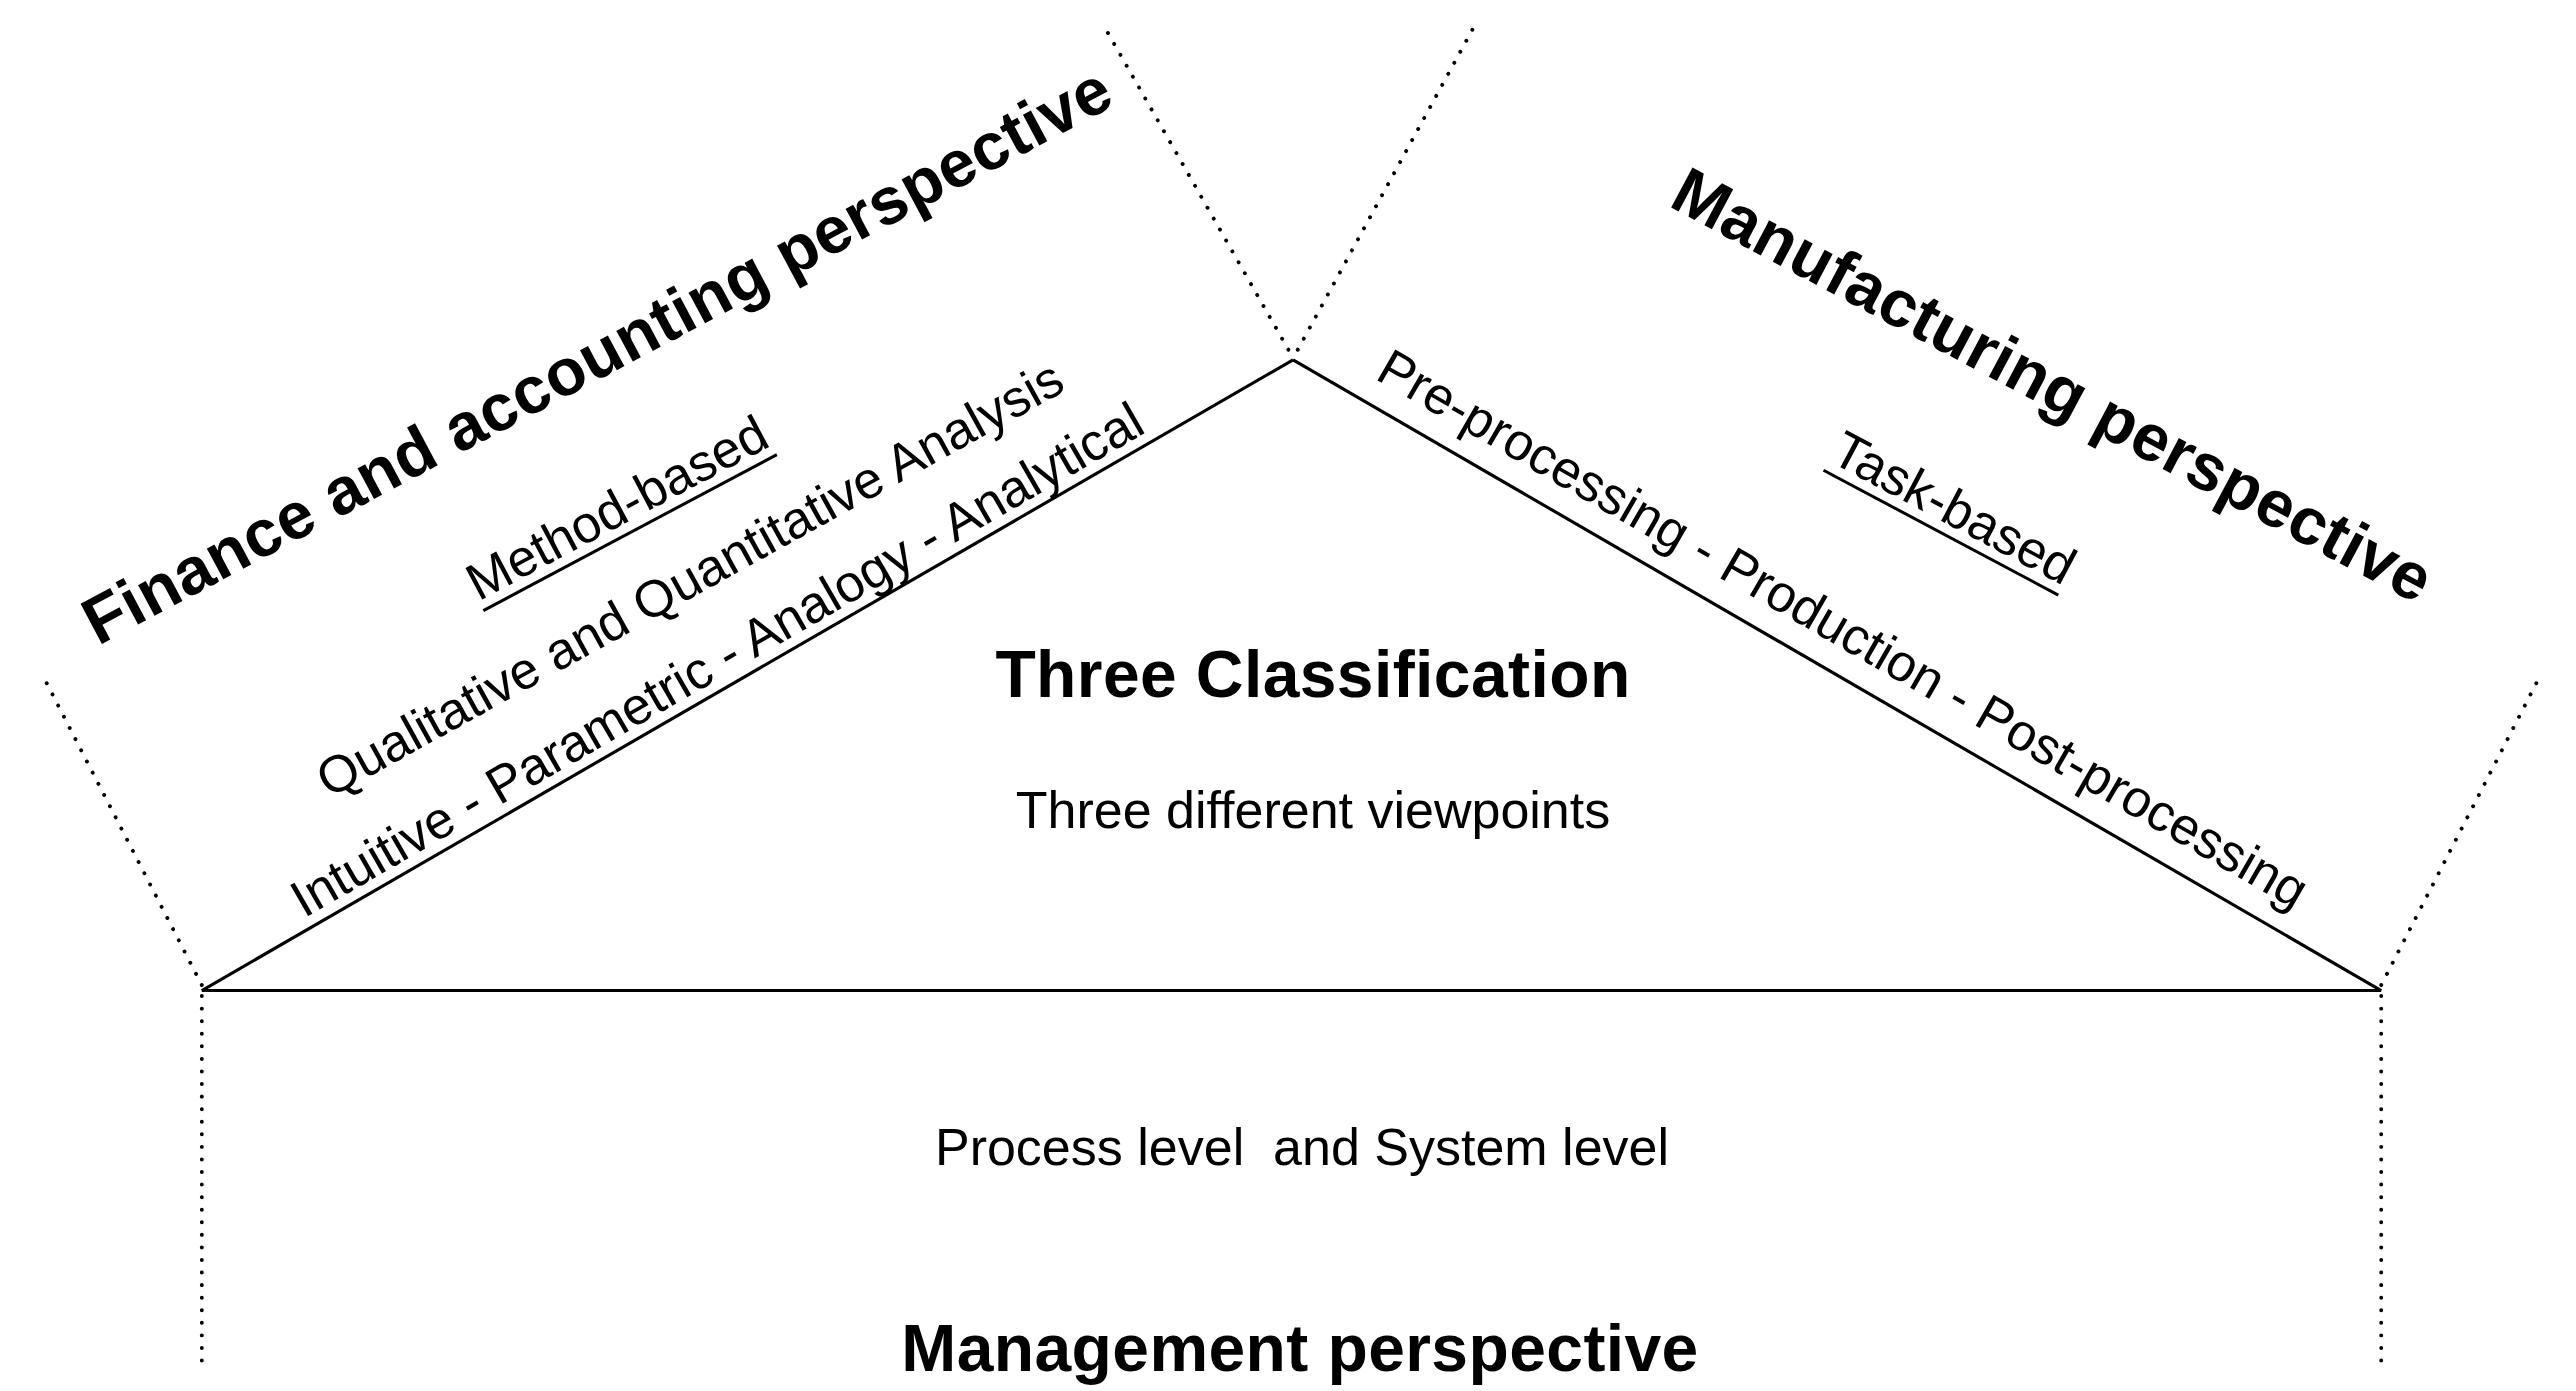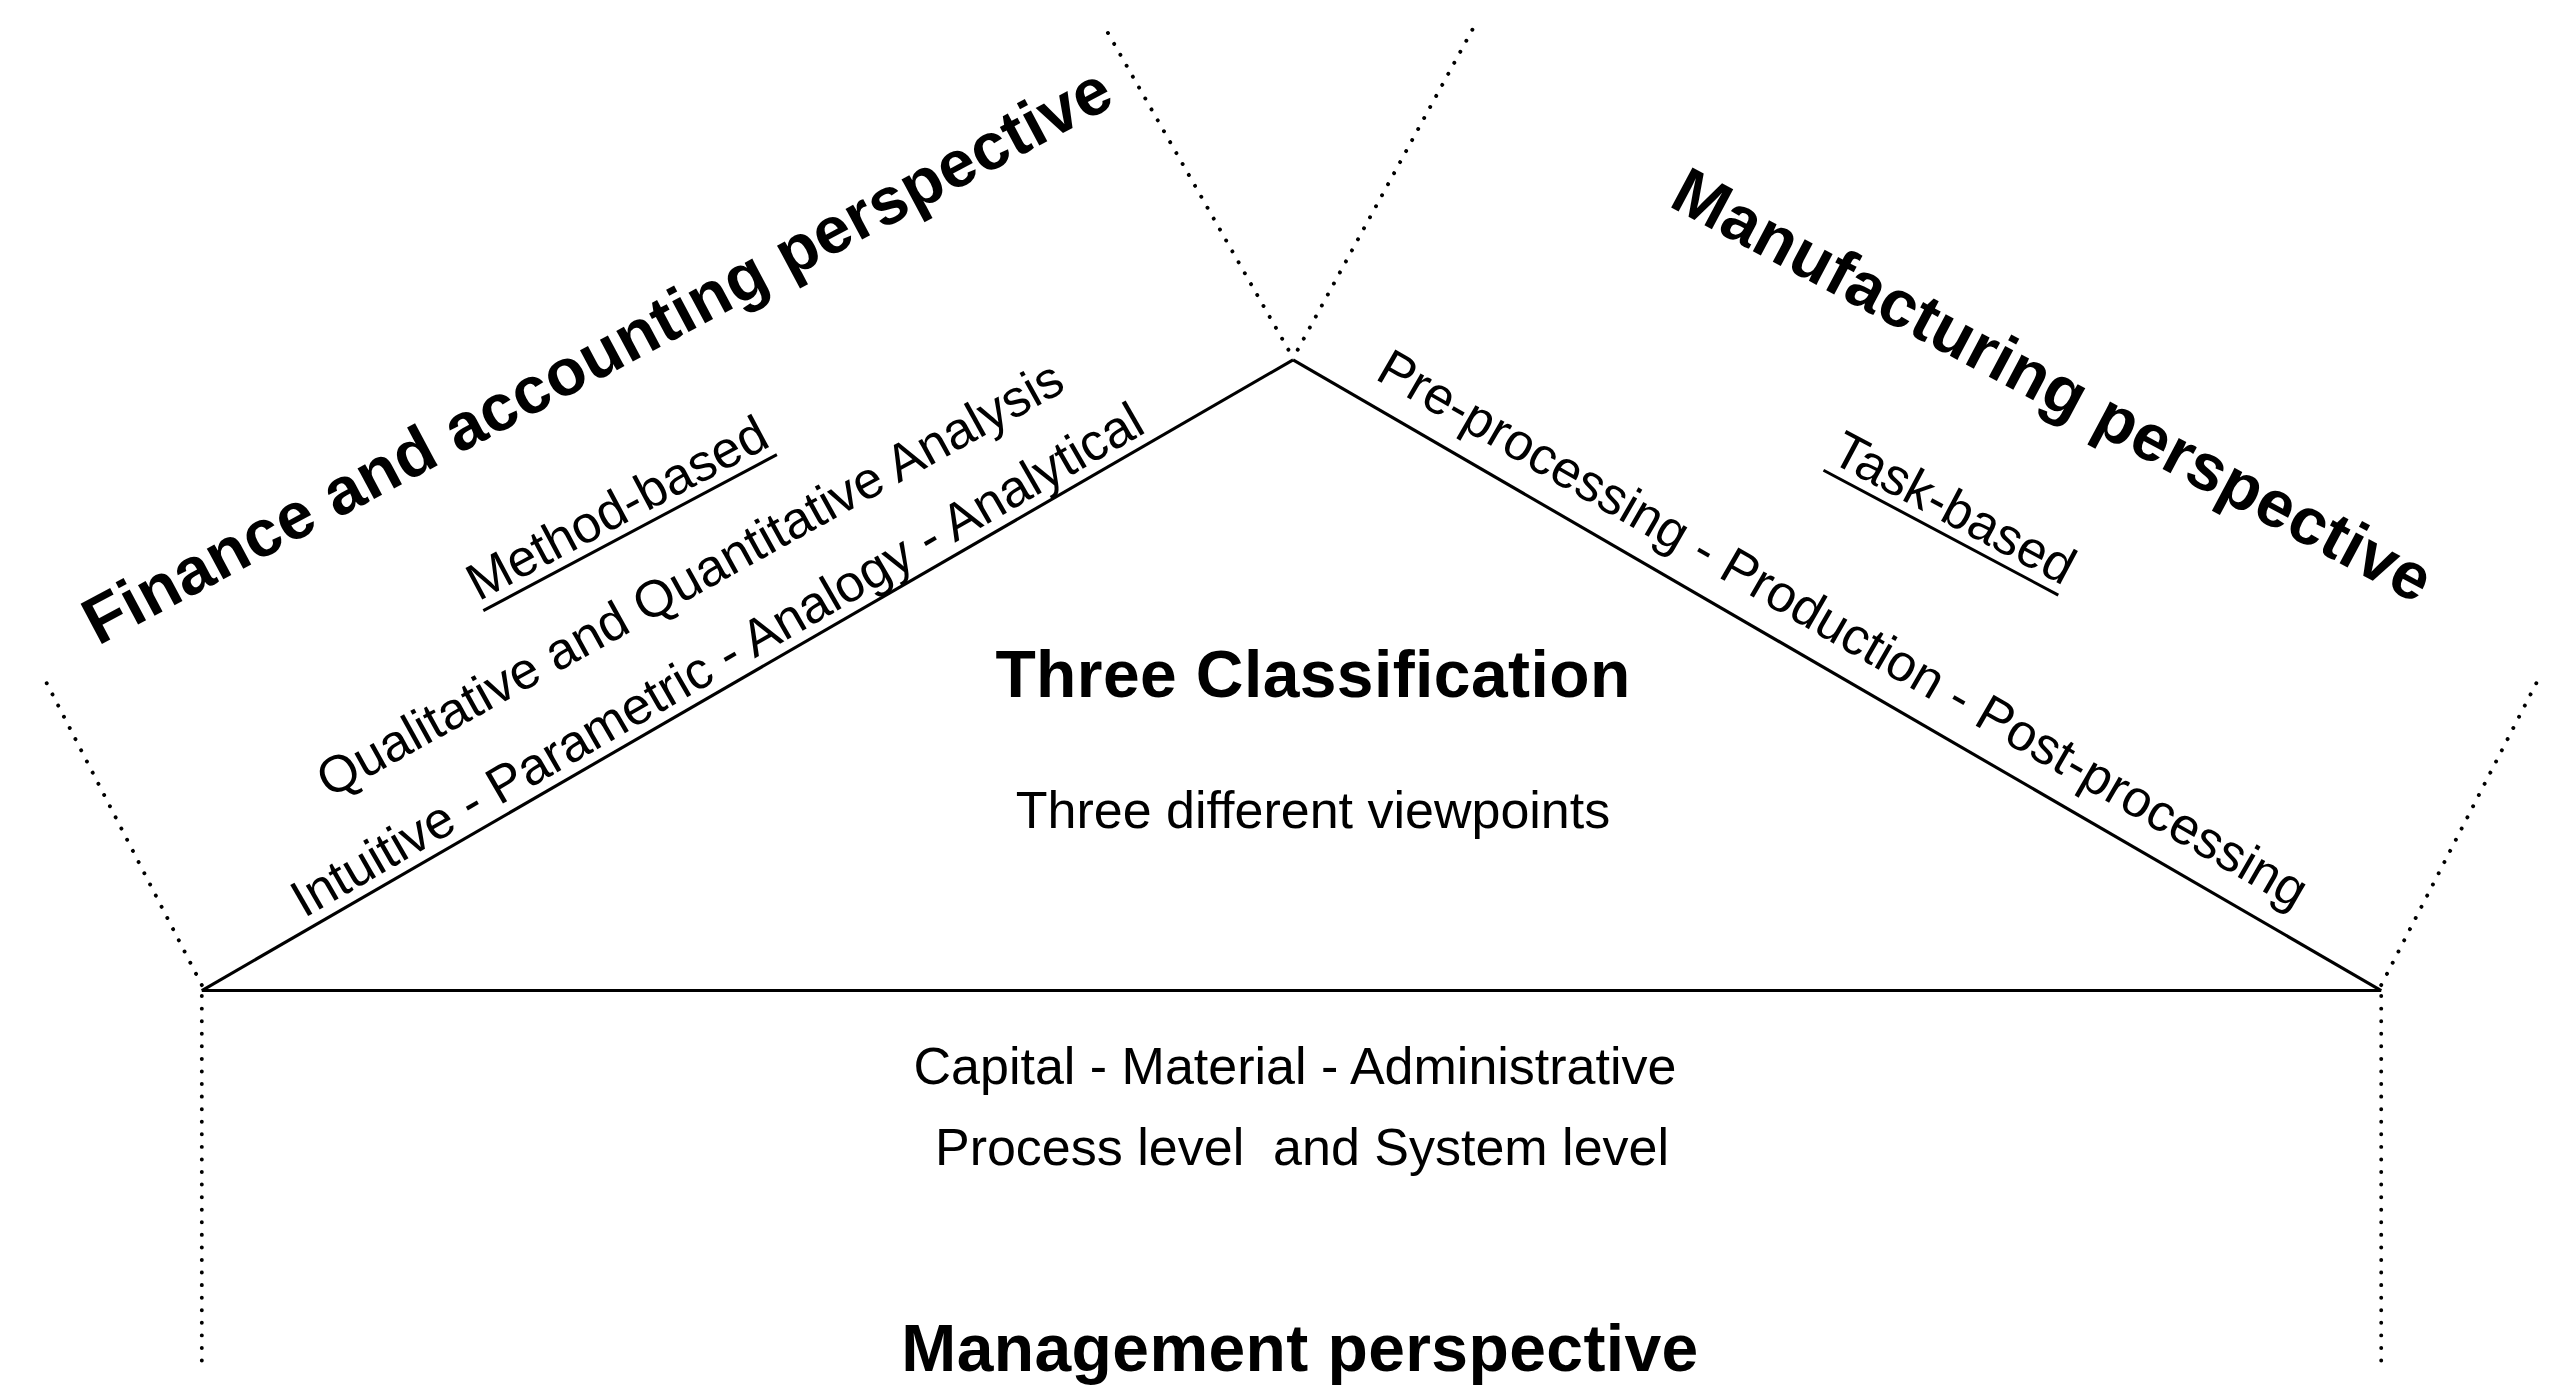--- a/index.html
+++ b/index.html
@@ -67,18 +67,17 @@
   <div class="label text" style="left:690px; top:579px; --r:-29deg">Qualitative and Quantitative Analysis</div>
   <div class="label text" style="left:717px; top:660px; --r:-30deg">Intuitive - Parametric - Analogy - Analytical</div>
 
   <div class="label bold-title" style="left:2053px; top:385px; --r:28deg">Manufacturing perspective</div>
   <div class="label text underlined" style="left:1954px; top:508px; --r:28deg">Task-based</div>
   <div class="label text" style="left:1843px; top:629px; --r:30deg">Pre-processing - Production - Post-processing</div>
 
   <div class="label bold-title" style="left:1313px; top:674px">Three Classification</div>
   <div class="label text" style="left:1313px; top:811px">Three different viewpoints</div>
 
-  <div class="label text" style="left:1295px; top:1067px">Capital - Material - Administrative</div>
   <div class="label text" style="left:1302px; top:1148px">Process level  and System level</div>
   <div class="label bold-title" style="left:1300px; top:1348px">Management perspective</div>
 
 </div>
 
 
 </body></html>

